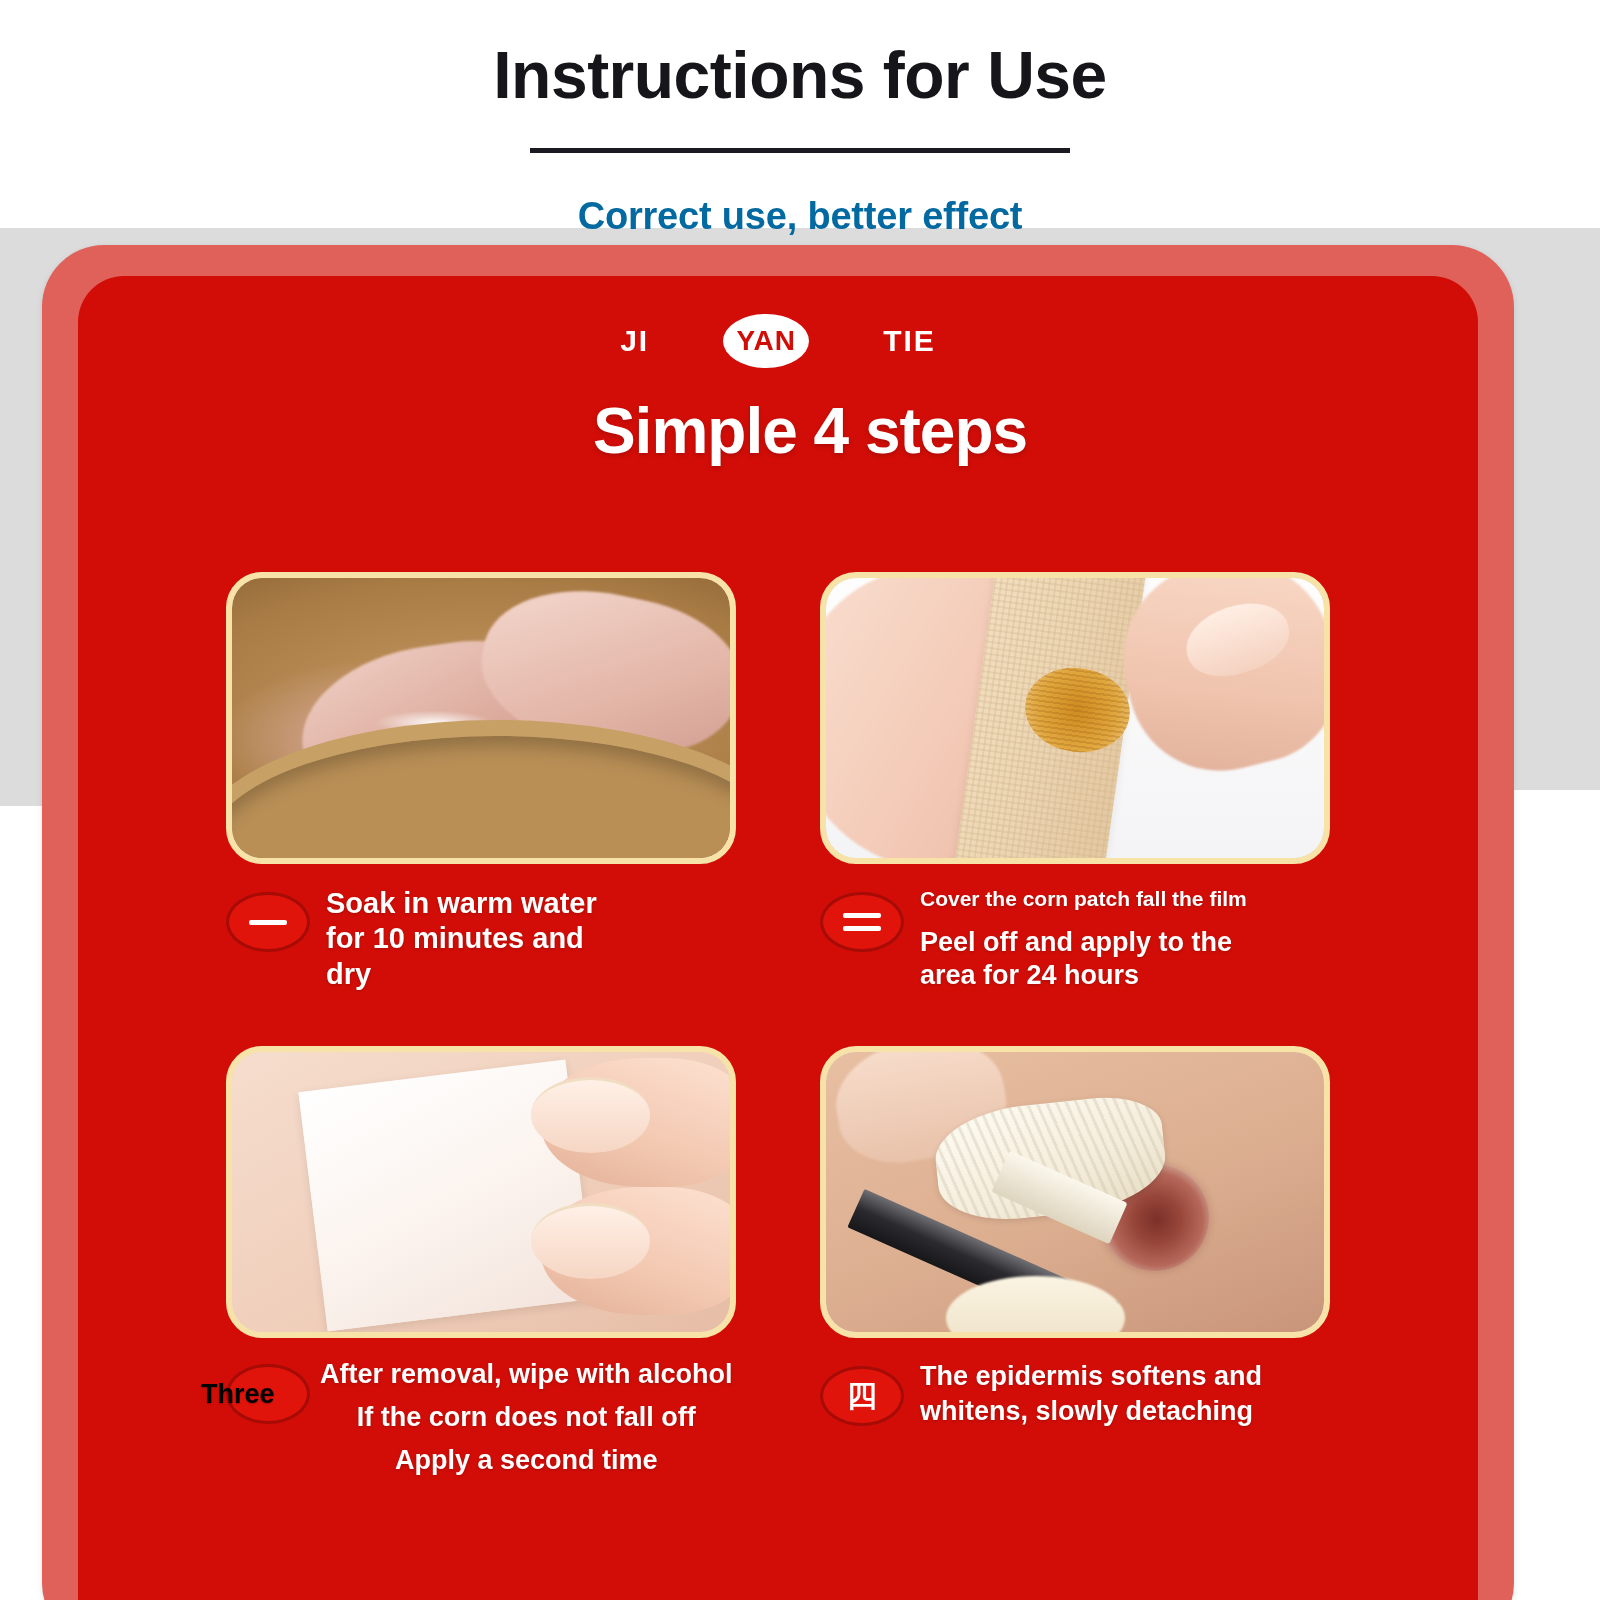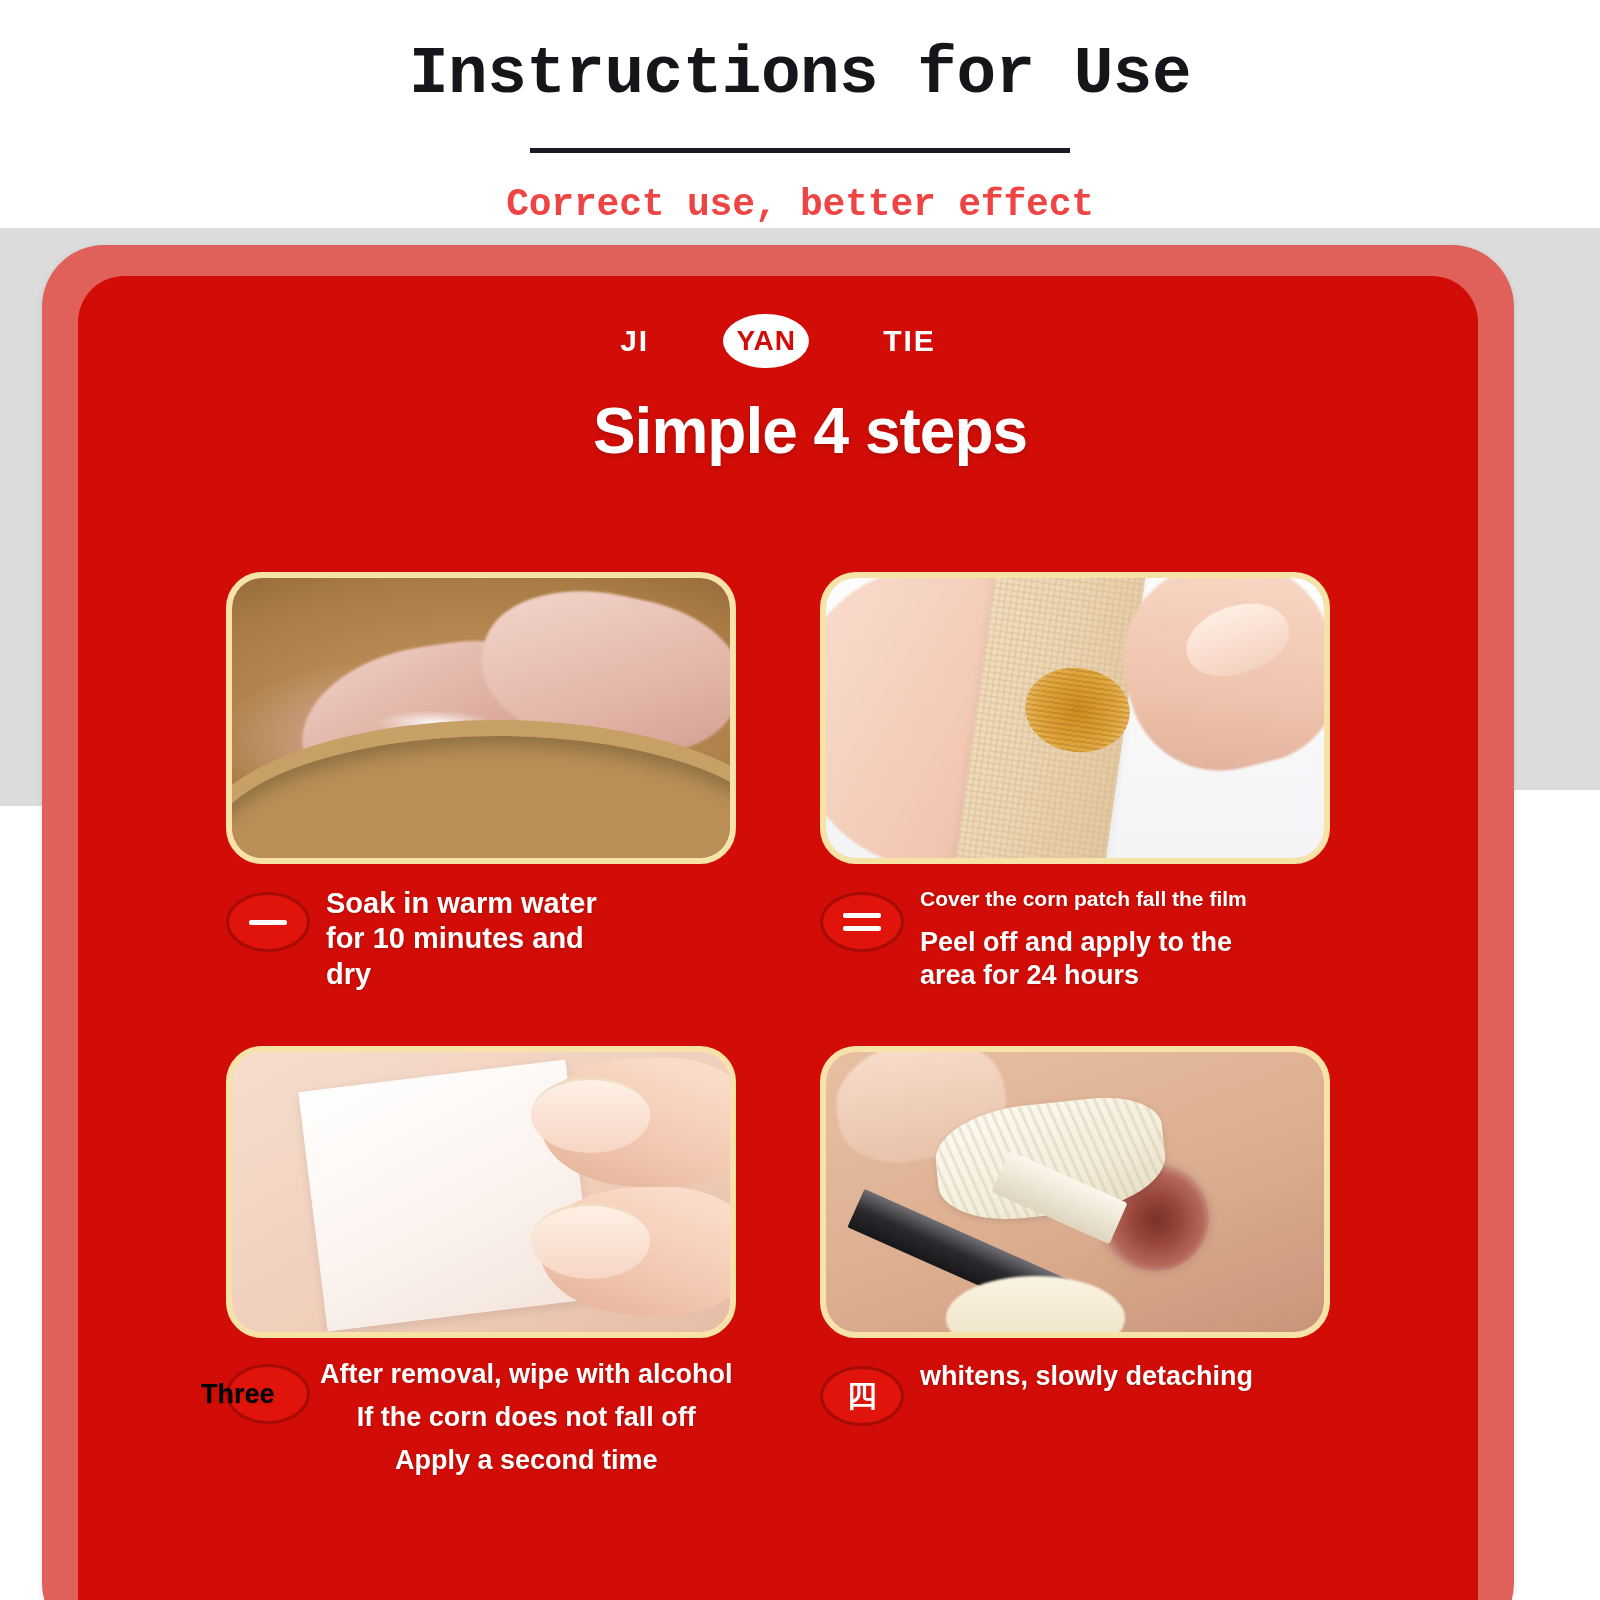--- a/index.html
+++ b/index.html
@@ -25,43 +25,42 @@
   .band-top   { left: 0;   top: 228px; width: 1600px; height: 22px;  }
 
   
   .header {
     position: absolute;
     left: 0; top: 0;
     width: 1600px;
     height: 228px;
     background: #ffffff;
     text-align: center;
-    font-family: Liberation Mono, monospace;
   }
   .page-title {
     margin: 0;
     padding-top: 42px;
     font-size: 66px;
     font-weight: bold;
     letter-spacing: -0.5px;
     color: #16151a;
     line-height: 1.0;
   }
   .title-rule {
     width: 540px;
     height: 5px;
     background: #1b1a22;
     margin: 40px auto 0 auto;
   }
   .page-subtitle {
-    margin: 4px;
+    margin: 16px;
     padding-top: 26px;
     font-size: 38px;
     font-weight: bold;
-    color: #ef4444;
+    color: #0369a1;
     letter-spacing: -0.2px;
   }
 
   
   .card-outer {
     position: absolute;
     left: 42px;
     top: 245px;
     width: 1472px;
     height: 1400px;
@@ -511,20 +510,21 @@
             <div class="tool"></div>
             <div class="tool-tip"></div>
             <div class="blob"></div>
           </div>
         </div>
         <div class="caption">
           <div class="badge">
             <span class="cn">四</span>
           </div>
           <div class="cap-text">
+            <div class="cap-line sz-md">The epidermis softens and</div>
             <div class="cap-line sz-md">whitens, slowly detaching</div>
           </div>
         </div>
       </div>
 
     </div>
 
   </div>
 </div>
 

